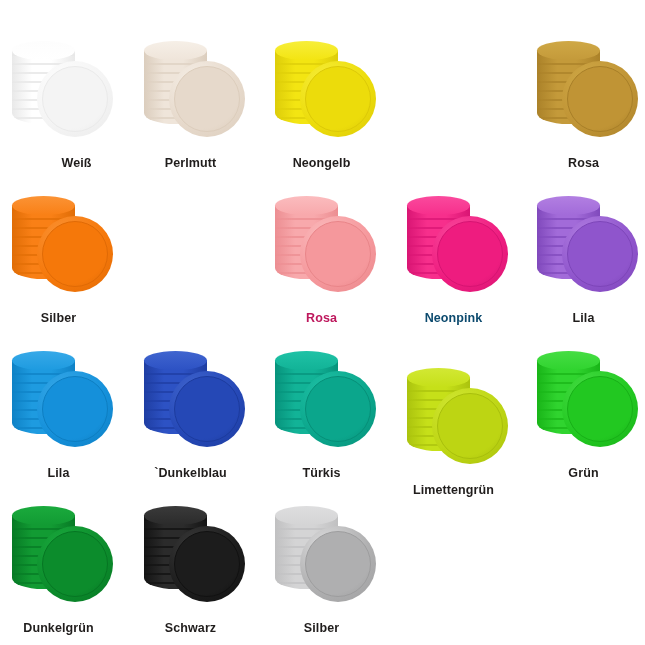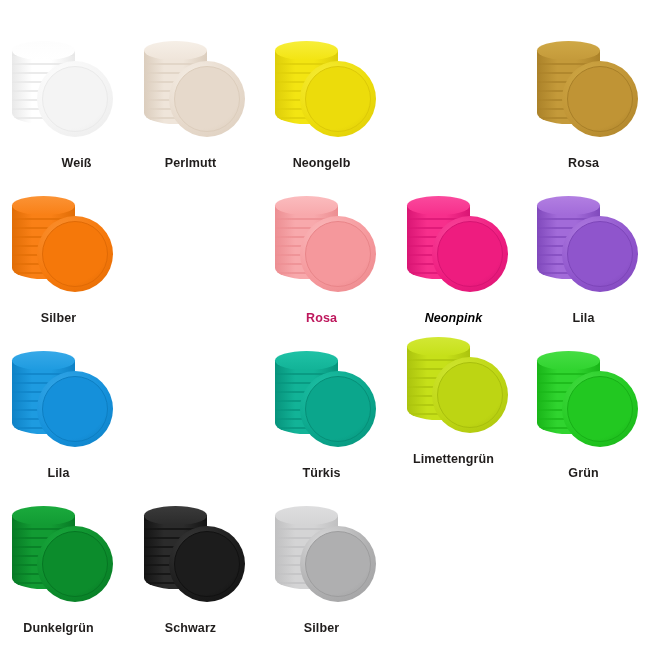--- a/index.html
+++ b/index.html
@@ -253,21 +253,21 @@
             <div class="seam" style="top: 49px; background: rgb(217, 21, 116); opacity: 0.75;"></div>
             <div class="seam" style="top: 58px; background: rgb(217, 21, 116); opacity: 0.75;"></div>
             <div class="seam" style="top: 67px; background: rgb(217, 21, 116); opacity: 0.75;"></div>
           </div>
           <div class="stack-top" style="background: linear-gradient(rgb(250, 74, 157) 0%, rgb(247, 47, 140) 100%);"></div>
         </div>
         <div class="chip-front" style="background: radial-gradient(circle at 34% 28%, rgb(250, 74, 157) 0%, rgb(238, 28, 127) 58%, rgb(214, 19, 114) 100%);">
           <div class="chip-front-rim" style="border: 1px solid rgb(214, 19, 114); background: radial-gradient(circle at 38% 32%, rgb(238, 28, 127) 0%, rgb(238, 28, 127) 70%, rgb(214, 19, 114) 100%);"></div>
         </div>
       </div>
-      <div class="chip-label" style="color: #000000; font-style: italic;">Neonpink</div>
+      <div class="chip-label" style="color: #0c4a6e;">Neonpink</div>
     </div>
     <div class="swatch-cell" style="left: 519px; top: 190px;">
       <div class="chip-art">
         <div class="chip-stack">
           <div class="stack-body" style="background: linear-gradient(to right, rgb(128, 73, 188) 0%, rgb(162, 107, 217) 32%, rgb(162, 107, 217) 62%, rgb(128, 73, 188) 100%);"></div>
           <div class="stack-seams">
             <div class="seam" style="top: 4px; background: rgb(128, 73, 188); opacity: 0.75;"></div>
             <div class="seam" style="top: 13px; background: rgb(128, 73, 188); opacity: 0.75;"></div>
             <div class="seam" style="top: 22px; background: rgb(128, 73, 188); opacity: 0.75;"></div>
             <div class="seam" style="top: 31px; background: rgb(128, 73, 188); opacity: 0.75;"></div>
@@ -299,20 +299,42 @@
             <div class="seam" style="top: 67px; background: rgb(15, 130, 198); opacity: 0.75;"></div>
           </div>
           <div class="stack-top" style="background: linear-gradient(rgb(55, 169, 232) 0%, rgb(30, 155, 224) 100%);"></div>
         </div>
         <div class="chip-front" style="background: radial-gradient(circle at 34% 28%, rgb(55, 169, 232) 0%, rgb(21, 144, 218) 58%, rgb(13, 126, 194) 100%);">
           <div class="chip-front-rim" style="border: 1px solid rgb(13, 126, 194); background: radial-gradient(circle at 38% 32%, rgb(21, 144, 218) 0%, rgb(21, 144, 218) 70%, rgb(13, 126, 194) 100%);"></div>
         </div>
       </div>
       <div class="chip-label" style="color: rgb(32, 29, 28);">Lila</div>
     </div>
+    <div class="swatch-cell" style="left: 126px; top: 345px;">
+      <div class="chip-art">
+        <div class="chip-stack">
+          <div class="stack-body" style="background: linear-gradient(to right, rgb(31, 62, 163) 0%, rgb(45, 82, 196) 32%, rgb(45, 82, 196) 62%, rgb(31, 62, 163) 100%);"></div>
+          <div class="stack-seams">
+            <div class="seam" style="top: 4px; background: rgb(31, 62, 163); opacity: 0.75;"></div>
+            <div class="seam" style="top: 13px; background: rgb(31, 62, 163); opacity: 0.75;"></div>
+            <div class="seam" style="top: 22px; background: rgb(31, 62, 163); opacity: 0.75;"></div>
+            <div class="seam" style="top: 31px; background: rgb(31, 62, 163); opacity: 0.75;"></div>
+            <div class="seam" style="top: 40px; background: rgb(31, 62, 163); opacity: 0.75;"></div>
+            <div class="seam" style="top: 49px; background: rgb(31, 62, 163); opacity: 0.75;"></div>
+            <div class="seam" style="top: 58px; background: rgb(31, 62, 163); opacity: 0.75;"></div>
+            <div class="seam" style="top: 67px; background: rgb(31, 62, 163); opacity: 0.75;"></div>
+          </div>
+          <div class="stack-top" style="background: linear-gradient(rgb(64, 101, 207) 0%, rgb(45, 82, 196) 100%);"></div>
+        </div>
+        <div class="chip-front" style="background: radial-gradient(circle at 34% 28%, rgb(64, 101, 207) 0%, rgb(37, 72, 182) 58%, rgb(28, 59, 158) 100%);">
+          <div class="chip-front-rim" style="border: 1px solid rgb(28, 59, 158); background: radial-gradient(circle at 38% 32%, rgb(37, 72, 182) 0%, rgb(37, 72, 182) 70%, rgb(28, 59, 158) 100%);"></div>
+        </div>
+      </div>
+      <div class="chip-label" style="color: rgb(32, 29, 28);">`Dunkelblau</div>
+    </div>
     <div class="swatch-cell" style="left: 257px; top: 345px;">
       <div class="chip-art">
         <div class="chip-stack">
           <div class="stack-body" style="background: linear-gradient(to right, rgb(7, 147, 124) 0%, rgb(18, 179, 151) 32%, rgb(18, 179, 151) 62%, rgb(7, 147, 124) 100%);"></div>
           <div class="stack-seams">
             <div class="seam" style="top: 4px; background: rgb(7, 147, 124); opacity: 0.75;"></div>
             <div class="seam" style="top: 13px; background: rgb(7, 147, 124); opacity: 0.75;"></div>
             <div class="seam" style="top: 22px; background: rgb(7, 147, 124); opacity: 0.75;"></div>
             <div class="seam" style="top: 31px; background: rgb(7, 147, 124); opacity: 0.75;"></div>
             <div class="seam" style="top: 40px; background: rgb(7, 147, 124); opacity: 0.75;"></div>
@@ -321,21 +343,21 @@
             <div class="seam" style="top: 67px; background: rgb(7, 147, 124); opacity: 0.75;"></div>
           </div>
           <div class="stack-top" style="background: linear-gradient(rgb(31, 194, 166) 0%, rgb(18, 179, 151) 100%);"></div>
         </div>
         <div class="chip-front" style="background: radial-gradient(circle at 34% 28%, rgb(31, 194, 166) 0%, rgb(11, 166, 140) 58%, rgb(6, 143, 120) 100%);">
           <div class="chip-front-rim" style="border: 1px solid rgb(6, 143, 120); background: radial-gradient(circle at 38% 32%, rgb(11, 166, 140) 0%, rgb(11, 166, 140) 70%, rgb(6, 143, 120) 100%);"></div>
         </div>
       </div>
       <div class="chip-label" style="color: rgb(32, 29, 28);">Türkis</div>
     </div>
-    <div class="swatch-cell" style="left: 389px; top: 331px;">
+    <div class="swatch-cell" style="left: 389px; top: 362px;">
       <div class="chip-art">
         <div class="chip-stack">
           <div class="stack-body" style="background: linear-gradient(to right, rgb(171, 195, 14) 0%, rgb(198, 224, 25) 32%, rgb(198, 224, 25) 62%, rgb(171, 195, 14) 100%);"></div>
           <div class="stack-seams">
             <div class="seam" style="top: 4px; background: rgb(171, 195, 14); opacity: 0.75;"></div>
             <div class="seam" style="top: 13px; background: rgb(171, 195, 14); opacity: 0.75;"></div>
             <div class="seam" style="top: 22px; background: rgb(171, 195, 14); opacity: 0.75;"></div>
             <div class="seam" style="top: 31px; background: rgb(171, 195, 14); opacity: 0.75;"></div>
             <div class="seam" style="top: 40px; background: rgb(171, 195, 14); opacity: 0.75;"></div>
             <div class="seam" style="top: 49px; background: rgb(171, 195, 14); opacity: 0.75;"></div>

